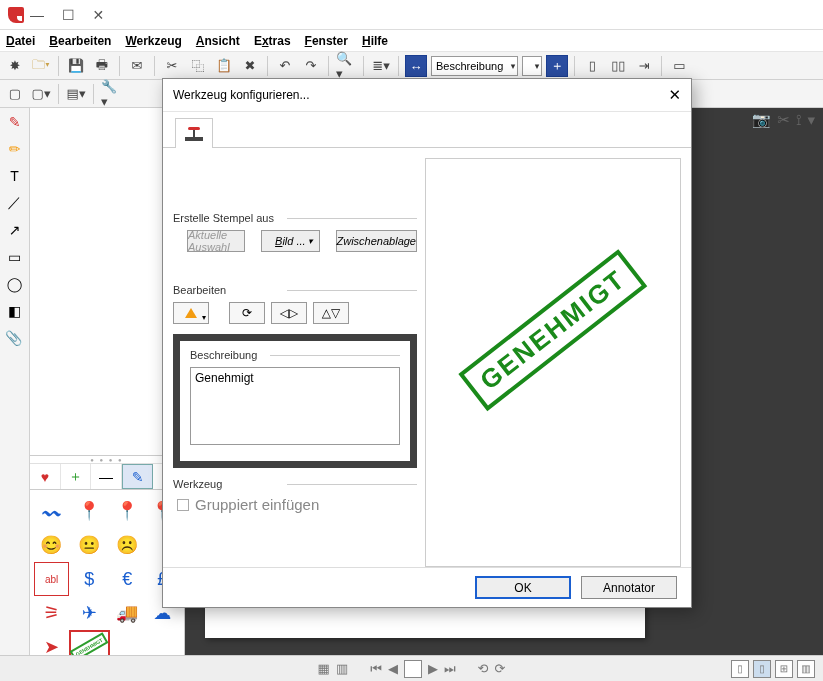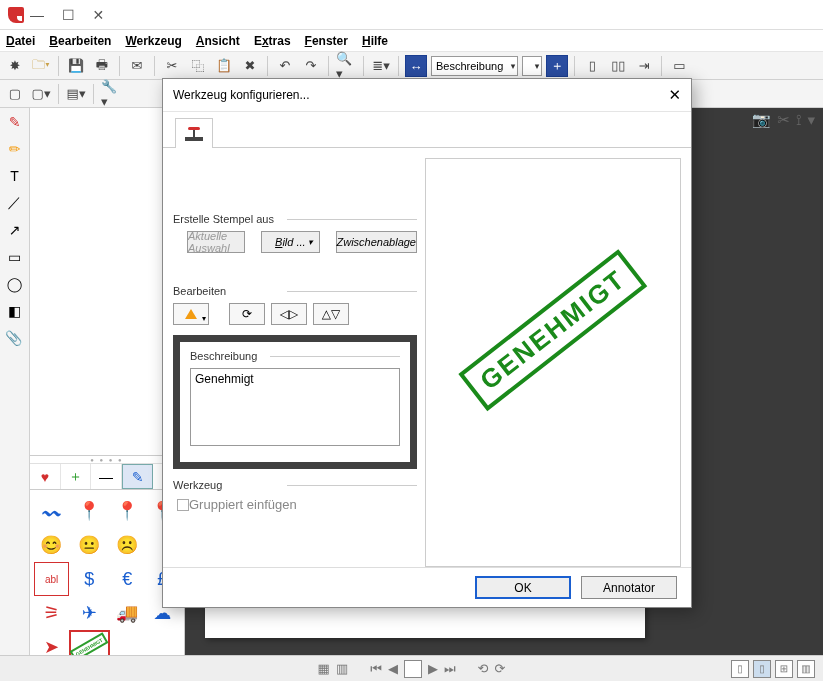--- a/index.html
+++ b/index.html
@@ -80,21 +80,21 @@
 .dlg-btn.disabled { color:#999; }
 .dlg-btn.combo::after { content:'▾'; position:absolute; right:6px; font-size:9px;}
 .edit-row { display:flex; gap:6px; padding-left:0;}
 .edit-btn { width:36px; height:22px; border:1px solid #999; background:#f7f7f7; display:flex; align-items:center; justify-content:center; font-size:12px; position:relative;}
 .edit-btn.combo::after{content:'▾'; position:absolute; right:2px; bottom:1px; font-size:8px;}
 
 .desc-box { border:7px solid #404040; padding:8px 10px 12px 10px; }
 .desc-box .group-title::after { left:80px; }
 .desc-textarea { width:100%; height:78px; border:1px solid #999; font-size:12px; padding:3px 4px; resize:none; font-family:inherit;}
 
-.chk-row { display:flex; align-items:center; font-size:13px; color:#888; padding-left:4px;}
+.chk-row { display:flex; align-items:center; gap:6px; font-size:15px; color:#888; padding-left:4px;}
 .chk { width:12px; height:12px; border:1px solid #aaa;}
 
 .dlg-footer { height:40px; border-top:1px solid #ddd; display:flex; justify-content:flex-end; align-items:center; gap:10px; padding-right:14px;}
 .dlg-foot-btn { width:96px; height:23px; border:1px solid #888; background:#eee; font-size:12px; display:flex; align-items:center; justify-content:center;}
 .dlg-foot-btn.primary { border:2px solid #1a5fd0; }
 
 
 .red { color:#d32f2f;} .green{color:#2e9e2e;} .blue{color:#1a5fd0;} .orange{color:#f39c12;}
 </style>
 </head>

